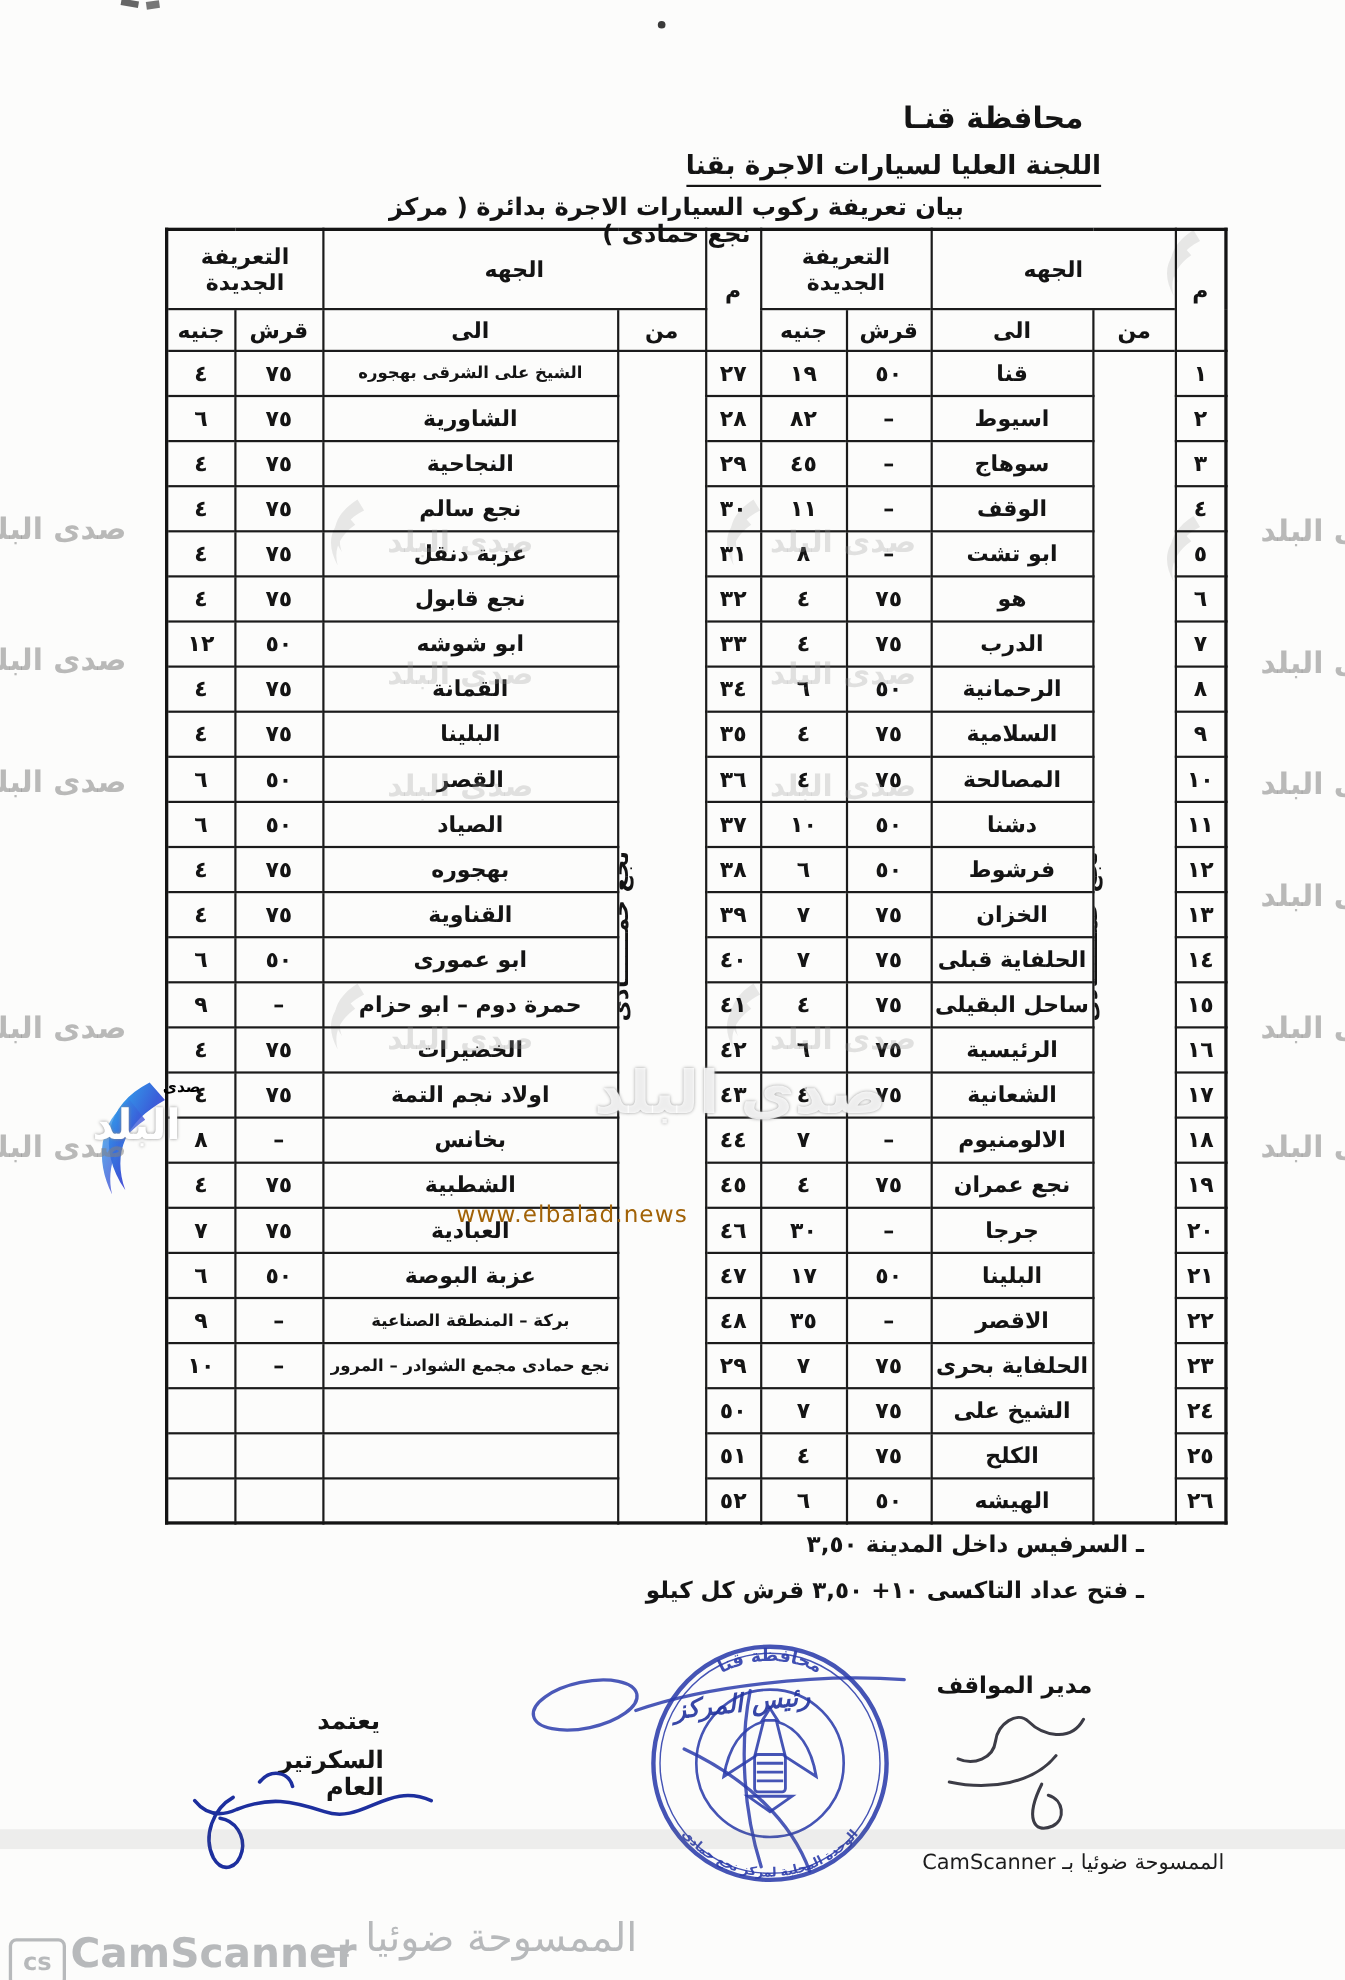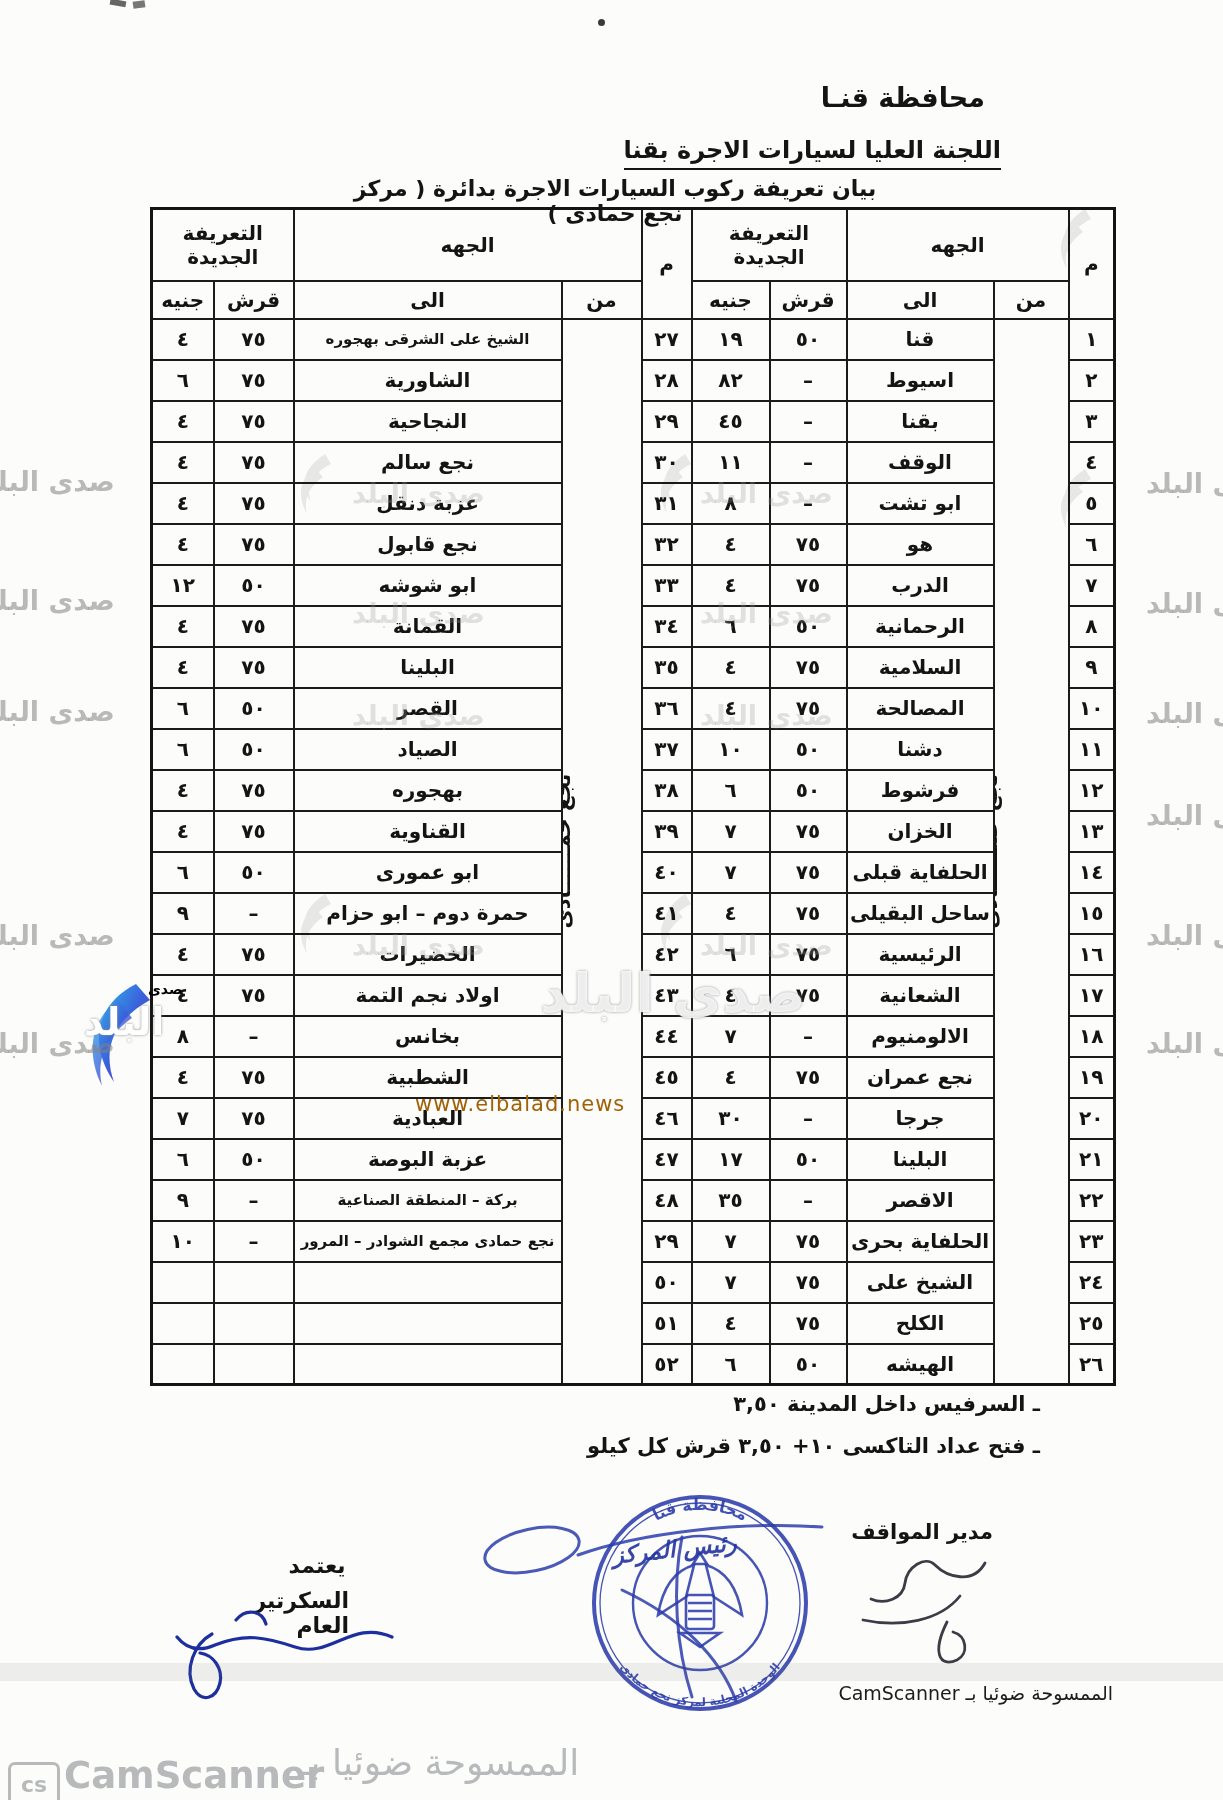--- a/index.html
+++ b/index.html
@@ -4,21 +4,21 @@
 <style>
   html,body{margin:0;padding:0;}
   body{
     width:1223px;height:1800px;position:relative;overflow:hidden;
     background:#fcfcfb;color:#141414;
     font-family:"DejaVu Sans", sans-serif;
   }
   .abs{position:absolute;}
   .rtl{direction:rtl;unicode-bidi:plaintext;}
   
-  .gov-header{top:82px;right:238px;font-size:27px;font-weight:bold;}
+  .gov-header{top:92px;right:238px;font-size:27px;font-weight:bold;}
   .committee-header{top:136px;right:222px;font-size:24px;font-weight:bold;
     border-bottom:2.5px solid #141414;padding-bottom:4px;}
   .doc-title{top:176px;left:335px;width:560px;text-align:center;font-size:22px;font-weight:600;}
   .doc-title b{font-weight:800;}
   
   table.fare{position:absolute;left:150px;top:207px;width:963px;
     border-collapse:collapse;table-layout:fixed;direction:rtl;
     font-weight:bold;}
   table.fare th,table.fare td{
     border:2px solid #1b1b1b;text-align:center;vertical-align:middle;
@@ -123,21 +123,21 @@
         <td class="city">اسيوط</td>
         <td>–</td>
         <td>٨٢</td>
         <td>٢٨</td>
         <td class="city">الشاورية</td>
         <td>٧٥</td>
         <td>٦</td>
       </tr>
       <tr>
         <td>٣</td>
-        <td class="city">بقنا</td>
+        <td class="city">سوهاج</td>
         <td>–</td>
         <td>٤٥</td>
         <td>٢٩</td>
         <td class="city">النجاحية</td>
         <td>٧٥</td>
         <td>٤</td>
       </tr>
       <tr>
         <td>٤</td>
         <td class="city">الوقف</td>

